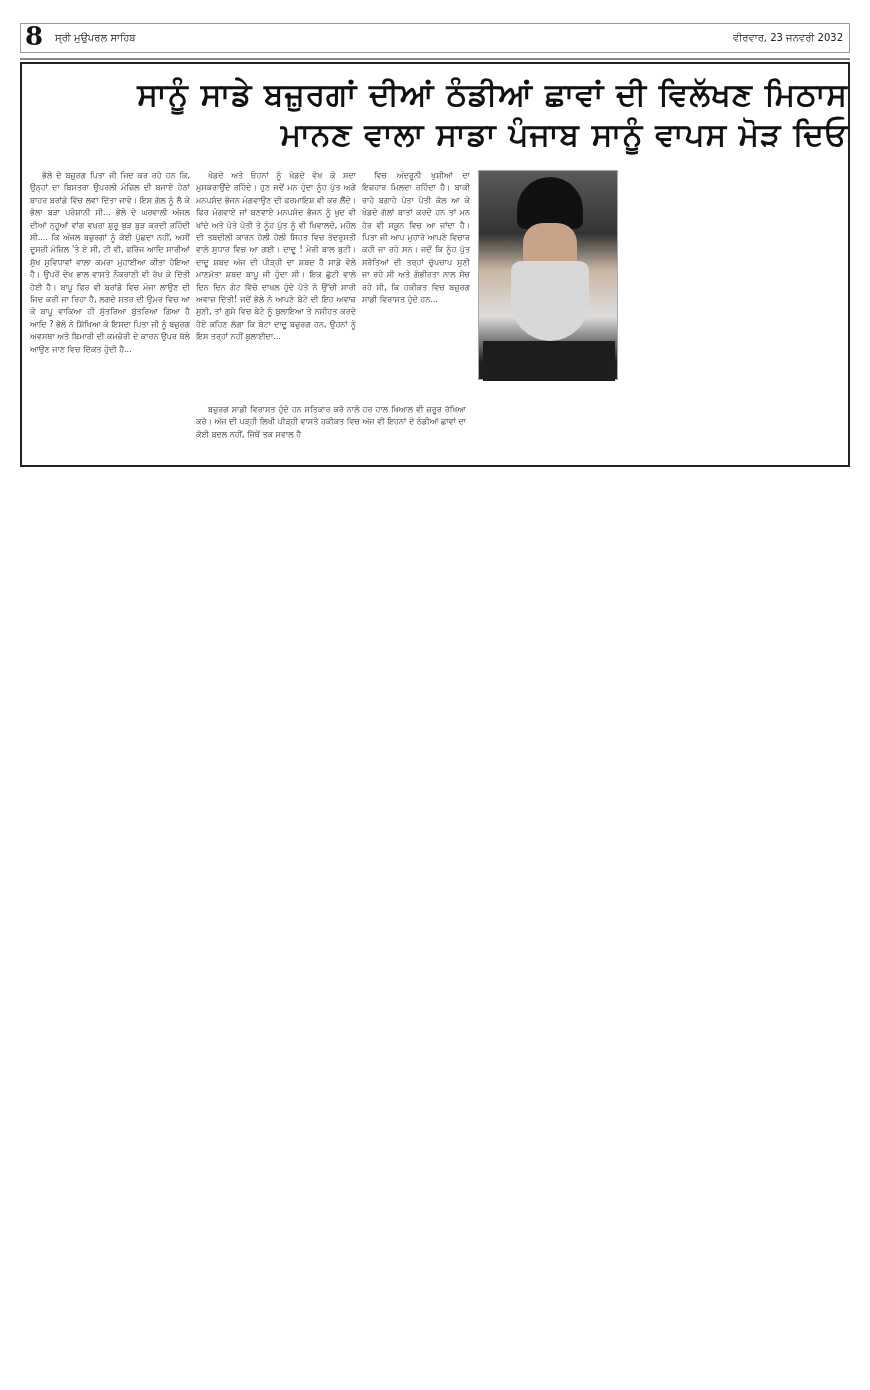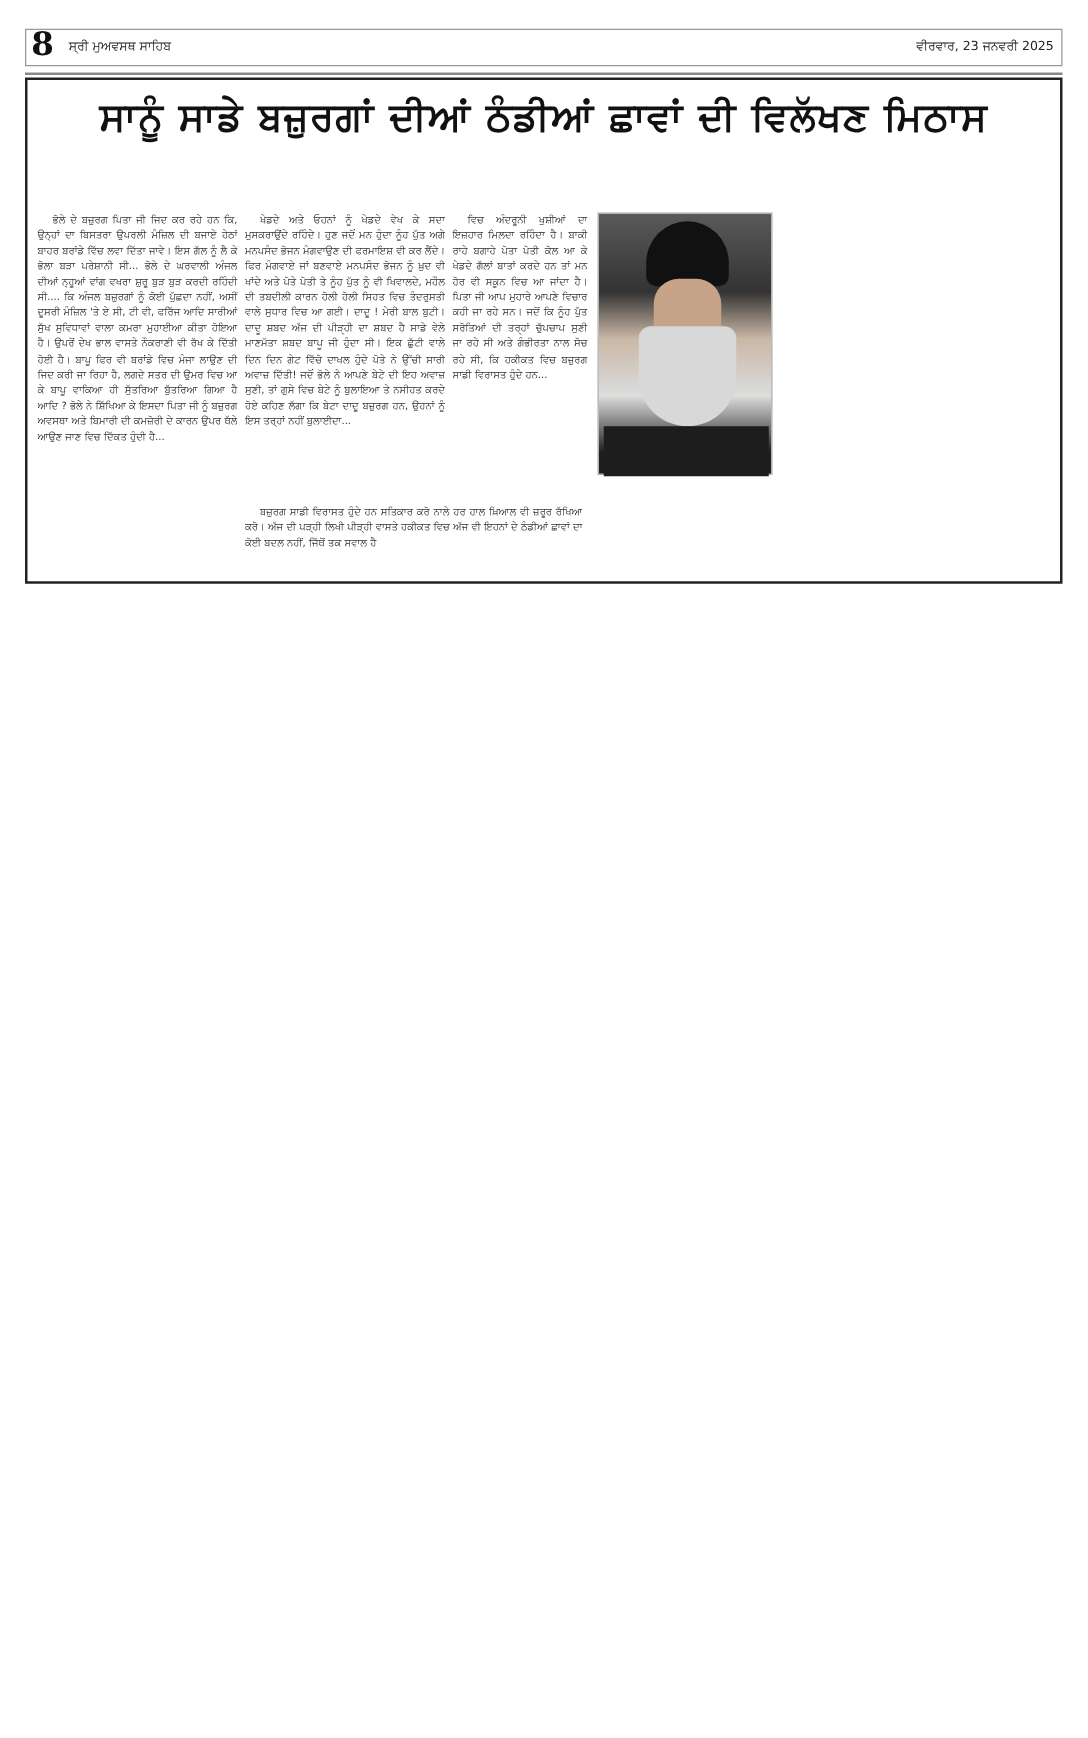--- a/index.html
+++ b/index.html
@@ -8,42 +8,43 @@
   .abs{position:absolute}
   
   #masthead{left:20px;top:23px;width:830px;height:30px;border:1px solid #999;background:#fff}
   #page-num{left:4px;top:-3px;font-family:"DejaVu Serif",serif;font-size:26px;font-weight:bold;color:#111}
   #city{left:34px;top:8px;font-size:10px;color:#222}
   #brand{left:266px;top:-1px;width:258px;height:30px;background:#b5222b;color:#f8d32a;font-size:20px;font-weight:bold;text-align:center;line-height:30px}
   #dateline{right:6px;top:8px;font-size:10px;color:#222}
   #rule-top{left:20px;top:58px;width:830px;height:2px;background:#888}
   
   #lead{left:20px;top:62px;width:830px;height:405px;border:2px solid #222}
-  #lead-headline{left:0;top:10px;width:826px;text-align:center;font-size:31px;font-weight:bold;line-height:40px;color:#111;letter-spacing:1px}
+  #lead-headline{left:0;top:10px;width:826px;text-align:right;font-size:31px;font-weight:bold;line-height:40px;color:#111;letter-spacing:1px}
   .col{font-size:8px;line-height:12.4px;color:#333;text-align:justify;overflow:hidden}
   .col p{text-indent:12px}
   #lead-photo{left:476px;top:108px;width:140px;height:210px;background:linear-gradient(#5a5a5a,#333 30%,#c9b7a5 48%,#ddd 70%,#1e1e1e 92%);border:1px solid #aaa}
   #lead-photo .turban{position:absolute;left:38px;top:6px;width:66px;height:52px;background:#111;border-radius:33px 33px 8px 8px}
   #lead-photo .face{position:absolute;left:44px;top:52px;width:54px;height:62px;background:#c7a38a;border-radius:20px}
   #lead-photo .beard{position:absolute;left:32px;top:90px;width:78px;height:80px;background:#d8d8d8;border-radius:10px 10px 40px 40px}
   #lead-photo .coat{position:absolute;left:4px;top:170px;width:132px;height:40px;background:#1d1d1d}
 </style>
 </head>
 <body>
 
 <div id="masthead" class="abs">
   <div id="page-num" class="abs">8</div>
-  <div id="city" class="abs">ਸ੍ਰੀ ਮੁਅਵਸਥ ਸਾਹਿਬ</div>
-  <div id="dateline" class="abs">ਵੀਰਵਾਰ, 23 ਜਨਵਰੀ 2025</div>
+  <div id="city" class="abs">ਸ੍ਰੀ ਮੁਉਪਰਲ ਸਾਹਿਬ</div>
+  <div id="dateline" class="abs">ਵੀਰਵਾਰ, 23 ਜਨਵਰੀ 2032</div>
 </div>
 <div id="rule-top" class="abs"></div>
 
 <div id="lead" class="abs">
   <div id="lead-headline" class="abs">
     <div>ਸਾਨੂੰ ਸਾਡੇ ਬਜ਼ੁਰਗਾਂ ਦੀਆਂ ਠੰਡੀਆਂ ਛਾਵਾਂ ਦੀ ਵਿਲੱਖਣ ਮਿਠਾਸ</div>
+    <div>ਮਾਨਣ ਵਾਲਾ ਸਾਡਾ ਪੰਜਾਬ ਸਾਨੂੰ ਵਾਪਸ ਮੋੜ ਦਿਓ</div>
   </div>
   <div class="abs col" style="left:8px;top:106px;width:160px;height:276px">
       <p>ਭੋਲੇ ਦੇ ਬਜ਼ੁਰਗ ਪਿਤਾ ਜੀ ਜਿਦ ਕਰ ਰਹੇ ਹਨ ਕਿ, ਉਨ੍ਹਾਂ ਦਾ ਬਿਸਤਰਾ ਉਪਰਲੀ ਮੰਜ਼ਿਲ ਦੀ ਬਜਾਏ ਹੇਠਾਂ ਬਾਹਰ ਬਰਾਂਡੇ ਵਿੱਚ ਲਵਾ ਦਿੱਤਾ ਜਾਵੇ। ਇਸ ਗੱਲ ਨੂੰ ਲੈ ਕੇ ਭੋਲਾ ਬੜਾ ਪਰੇਸ਼ਾਨੀ ਸੀ... ਭੋਲੇ ਦੇ ਘਰਵਾਲੀ ਅੰਜਲ ਦੀਆਂ ਨ੍ਹੂਆਂ ਵਾਂਗ ਵਖਰਾ ਸ਼ੁਰੂ ਬੁੜ ਬੁੜ ਕਰਦੀ ਰਹਿੰਦੀ ਸੀ.... ਕਿ ਅੰਜਲ ਬਜ਼ੁਰਗਾਂ ਨੂੰ ਕੋਈ ਪੁੱਛਦਾ ਨਹੀਂ, ਅਸੀਂ ਦੂਸਰੀ ਮੰਜ਼ਿਲ 'ਤੇ ਏ ਸੀ, ਟੀ ਵੀ, ਫਰਿੱਜ ਆਦਿ ਸਾਰੀਆਂ ਸੁੱਖ ਸੁਵਿਧਾਵਾਂ ਵਾਲਾ ਕਮਰਾ ਮੁਹਾਈਆ ਕੀਤਾ ਹੋਇਆ ਹੈ। ਉਪਰੋਂ ਦੇਖ ਭਾਲ ਵਾਸਤੇ ਨੌਕਰਾਣੀ ਵੀ ਰੱਖ ਕੇ ਦਿੱਤੀ ਹੋਈ ਹੈ। ਬਾਪੂ ਫਿਰ ਵੀ ਬਰਾਂਡੇ ਵਿਚ ਮੰਜਾ ਲਾਉਣ ਦੀ ਜਿਦ ਕਰੀ ਜਾ ਰਿਹਾ ਹੈ, ਲਗਦੇ ਸਤਰ ਦੀ ਉਮਰ ਵਿਚ ਆ ਕੇ ਬਾਪੂ ਵਾਕਿਆ ਹੀ ਸੁੱਤਰਿਆ ਬੁੱਤਰਿਆ ਗਿਆ ਹੈ ਆਦਿ ? ਭੋਲੇ ਨੇ ਸ਼ਿੱਖਿਆ ਕੇ ਇਸਦਾ ਪਿਤਾ ਜੀ ਨੂੰ ਬਜ਼ੁਰਗ ਅਵਸਥਾ ਅਤੇ ਬਿਮਾਰੀ ਦੀ ਕਮਜ਼ੋਰੀ ਦੇ ਕਾਰਨ ਉਪਰ ਥੱਲੇ ਆਉਣ ਜਾਣ ਵਿਚ ਦਿੱਕਤ ਹੁੰਦੀ ਹੈ...</p>
     </div>
   <div class="abs col" style="left:174px;top:106px;width:160px;height:245px">
       <p>ਖੇਡਦੇ ਅਤੇ ਓਹਨਾਂ ਨੂੰ ਖੇਡਦੇ ਵੇਖ ਕੇ ਸਦਾ ਮੁਸਕਰਾਉਂਦੇ ਰਹਿੰਦੇ। ਹੁਣ ਜਦੋਂ ਮਨ ਹੁੰਦਾ ਨੂੰਹ ਪੁੱਤ ਅਗੇ ਮਨਪਸੰਦ ਭੋਜਨ ਮੰਗਵਾਉਣ ਦੀ ਫਰਮਾਇਸ਼ ਵੀ ਕਰ ਲੈਂਦੇ। ਫਿਰ ਮੰਗਵਾਏ ਜਾਂ ਬਣਵਾਏ ਮਨਪਸੰਦ ਭੋਜਨ ਨੂੰ ਖ਼ੁਦ ਵੀ ਖਾਂਦੇ ਅਤੇ ਪੋਤੇ ਪੋਤੀ ਤੇ ਨੂੰਹ ਪੁੱਤ ਨੂੰ ਵੀ ਖਿਵਾਲਦੇ, ਮਹੌਲ ਦੀ ਤਬਦੀਲੀ ਕਾਰਨ ਹੋਲੀ ਹੋਲੀ ਸਿਹਤ ਵਿਚ ਤੰਦਰੁਸਤੀ ਵਾਲੇ ਸੁਧਾਰ ਵਿਚ ਆ ਗਈ। ਦਾਦੂ ! ਮੇਰੀ ਬਾਲ ਬੁਟੀ। ਦਾਦੂ ਸ਼ਬਦ ਅੱਜ ਦੀ ਪੀੜ੍ਹੀ ਦਾ ਸ਼ਬਦ ਹੈ ਸਾਡੇ ਵੇਲੇ ਮਾਣਮੱਤਾ ਸ਼ਬਦ ਬਾਪੂ ਜੀ ਹੁੰਦਾ ਸੀ। ਇਕ ਛੁੱਟੀ ਵਾਲੇ ਦਿਨ ਦਿਨ ਗੇਟ ਵਿੱਚੋ ਦਾਖਲ ਹੁੰਦੇ ਪੋਤੇ ਨੇ ਉੱਚੀ ਸਾਰੀ ਅਵਾਜ਼ ਦਿੱਤੀ! ਜਦੋਂ ਭੋਲੇ ਨੇ ਆਪਣੇ ਬੇਟੇ ਦੀ ਇਹ ਅਵਾਜ਼ ਸੁਣੀ, ਤਾਂ ਗੁਸੇ ਵਿਚ ਬੇਟੇ ਨੂੰ ਬੁਲਾਇਆ ਤੇ ਨਸੀਹਤ ਕਰਦੇ ਹੋਏ ਕਹਿਣ ਲੱਗਾ ਕਿ ਬੇਟਾ ਦਾਦੂ ਬਜ਼ੁਰਗ ਹਨ, ਉਹਨਾਂ ਨੂੰ ਇਸ ਤਰ੍ਹਾਂ ਨਹੀਂ ਬੁਲਾਈਦਾ...</p>
     </div>
   <div class="abs col" style="left:340px;top:106px;width:108px;height:212px">
       <p>ਵਿਚ ਅੰਦਰੂਨੀ ਖੁਸ਼ੀਆਂ ਦਾ ਇਜ਼ਹਾਰ ਮਿਲਦਾ ਰਹਿੰਦਾ ਹੈ। ਬਾਕੀ ਰਾਹੇ ਬਗਾਹੇ ਪੋਤਾ ਪੋਤੀ ਕੋਲ ਆ ਕੇ ਖੇਡਦੇ ਗੱਲਾਂ ਬਾਤਾਂ ਕਰਦੇ ਹਨ ਤਾਂ ਮਨ ਹੋਰ ਵੀ ਸਕੂਨ ਵਿਚ ਆ ਜਾਂਦਾ ਹੈ। ਪਿਤਾ ਜੀ ਆਪ ਮੁਹਾਰੇ ਆਪਣੇ ਵਿਚਾਰ ਕਹੀ ਜਾ ਰਹੇ ਸਨ। ਜਦੋਂ ਕਿ ਨੂੰਹ ਪੁੱਤ ਸਰੋਤਿਆਂ ਦੀ ਤਰ੍ਹਾਂ ਚੁੱਪਚਾਪ ਸੁਣੀ ਜਾ ਰਹੇ ਸੀ ਅਤੇ ਗੰਭੀਰਤਾ ਨਾਲ ਸੋਚ ਰਹੇ ਸੀ, ਕਿ ਹਕੀਕਤ ਵਿਚ ਬਜ਼ੁਰਗ ਸਾਡੀ ਵਿਰਾਸਤ ਹੁੰਦੇ ਹਨ...</p>
     </div>

